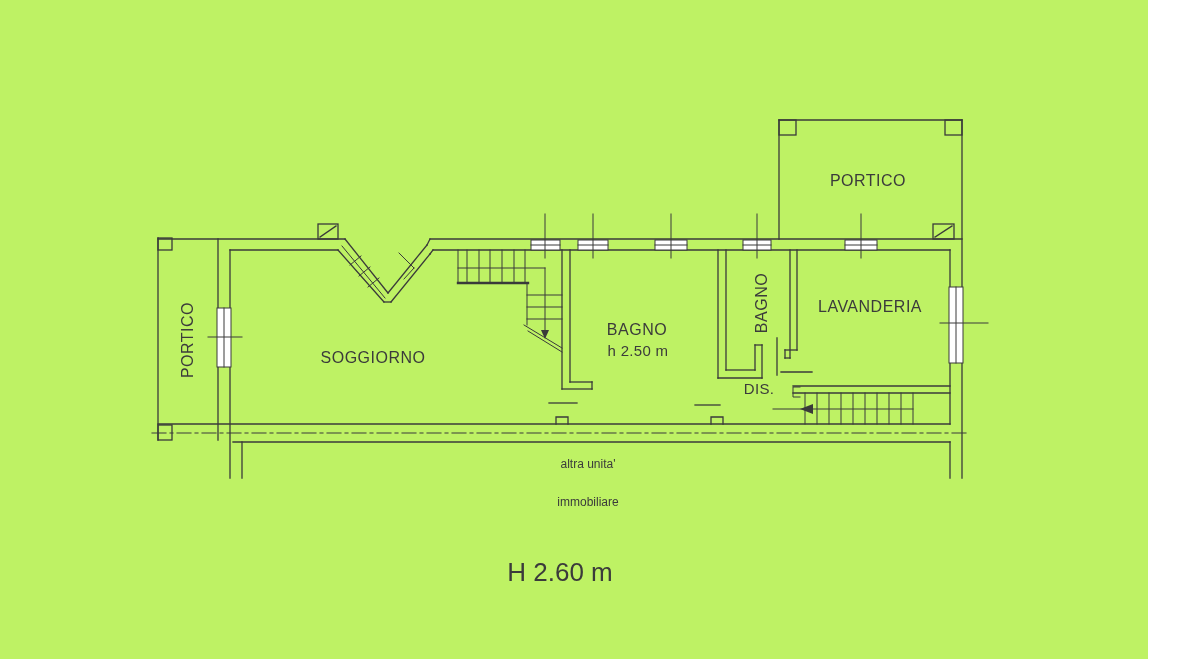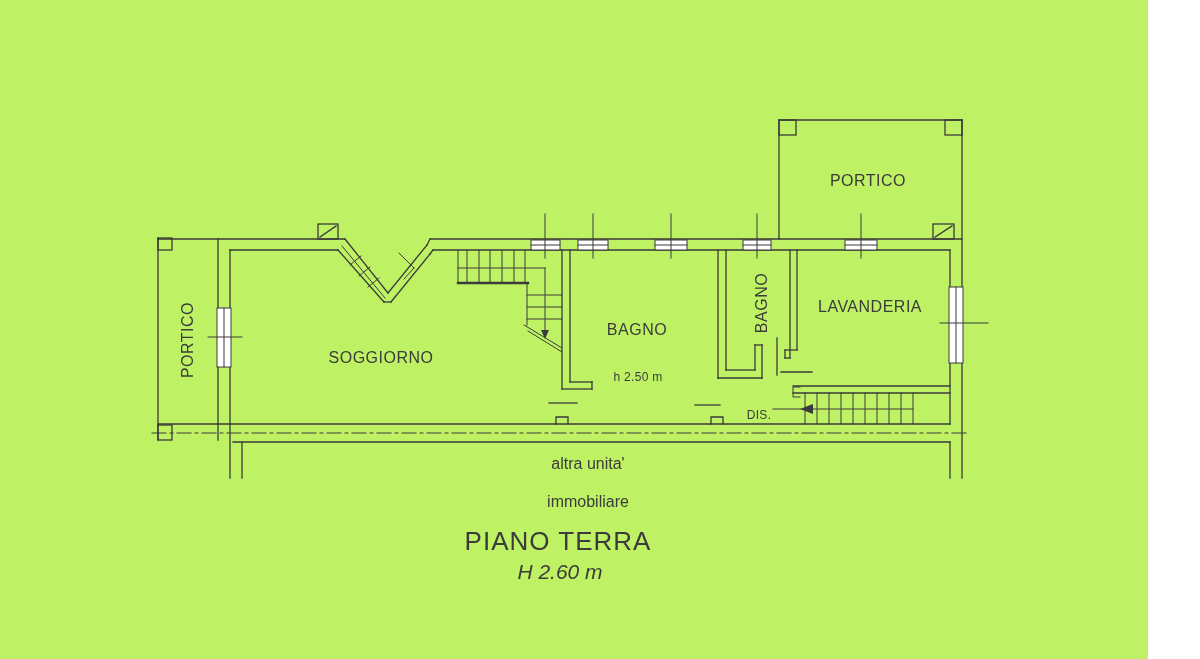--- a/index.html
+++ b/index.html
@@ -3,24 +3,24 @@
 <meta charset="utf-8">
 <style>
   html,body{margin:0;padding:0;background:#fff;}
   #stage{position:relative;width:1148px;height:659px;background:#bef264;overflow:hidden;
          font-family:"Liberation Sans", sans-serif;}
   #plan-svg{position:absolute;left:0;top:0;}
   .lbl{position:absolute;color:#3b3b3b;white-space:nowrap;transform:translate(-50%,-50%);
        font-family:"Liberation Sans", sans-serif;}
   .lbl.vert{transform:translate(-50%,-50%) rotate(-90deg);}
   .room{font-size:16px;letter-spacing:0.5px;}
-  .small{font-size:12px;letter-spacing:0.3px;margin-top:27px;}
-  .note{font-size:16px;text-align:right;}
+  .small{font-size:15px;letter-spacing:0.3px;}
+  .note{font-size:12px;text-align:right;}
   .title{font-size:26px;letter-spacing:1px;}
-  .subtitle{font-size:21px;font-style:italic;}
+  .subtitle{font-size:26px;}
 </style>
 </head>
 <body>
 
 <div id="stage">
 
   <svg id="plan-svg" width="1200" height="659" viewBox="0 0 1200 659" fill="none" stroke="#3a3a3a" stroke-width="1.3" stroke-linecap="square">
 
     <g>
       <line x1="779" y1="120" x2="962" y2="120"></line>
@@ -191,25 +191,24 @@
     </g>
     <g>
       <line x1="233" y1="442" x2="950" y2="442"></line>
       <line x1="242" y1="442" x2="242" y2="478"></line>
       <line x1="950" y1="442" x2="950" y2="478"></line>
     </g>
   </svg>
 
   <div class="lbl room" style="left:868px; top:181px;">PORTICO</div>
   <div class="lbl room vert" style="left:188px; top:340px;">PORTICO</div>
-  <div class="lbl room" style="left:381px; top:358px;">SOGGIORNO</div>
+  <div class="lbl room" style="left:373px; top:358px;">SOGGIORNO</div>
   <div class="lbl room" style="left:637px; top:330px;">BAGNO</div>
   <div class="lbl small" style="left:638px; top:350px;">h 2.50 m</div>
   <div class="lbl room vert" style="left:762px; top:303px;">BAGNO</div>
   <div class="lbl room" style="left:870px; top:307px;">LAVANDERIA</div>
   <div class="lbl small" style="left:759px; top:388px;">DIS.</div>
 
   <div class="lbl note" style="left:588px; top:464px;">altra unita'</div>
   <div class="lbl note" style="left:588px; top:502px;">immobiliare</div>
 
-  <div class="lbl title" style="left:558px; top:541px;">PIANO TERRA</div>
   <div class="lbl subtitle" style="left:560px; top:572px;">H 2.60 m</div>
 </div>
 
 </body></html>

